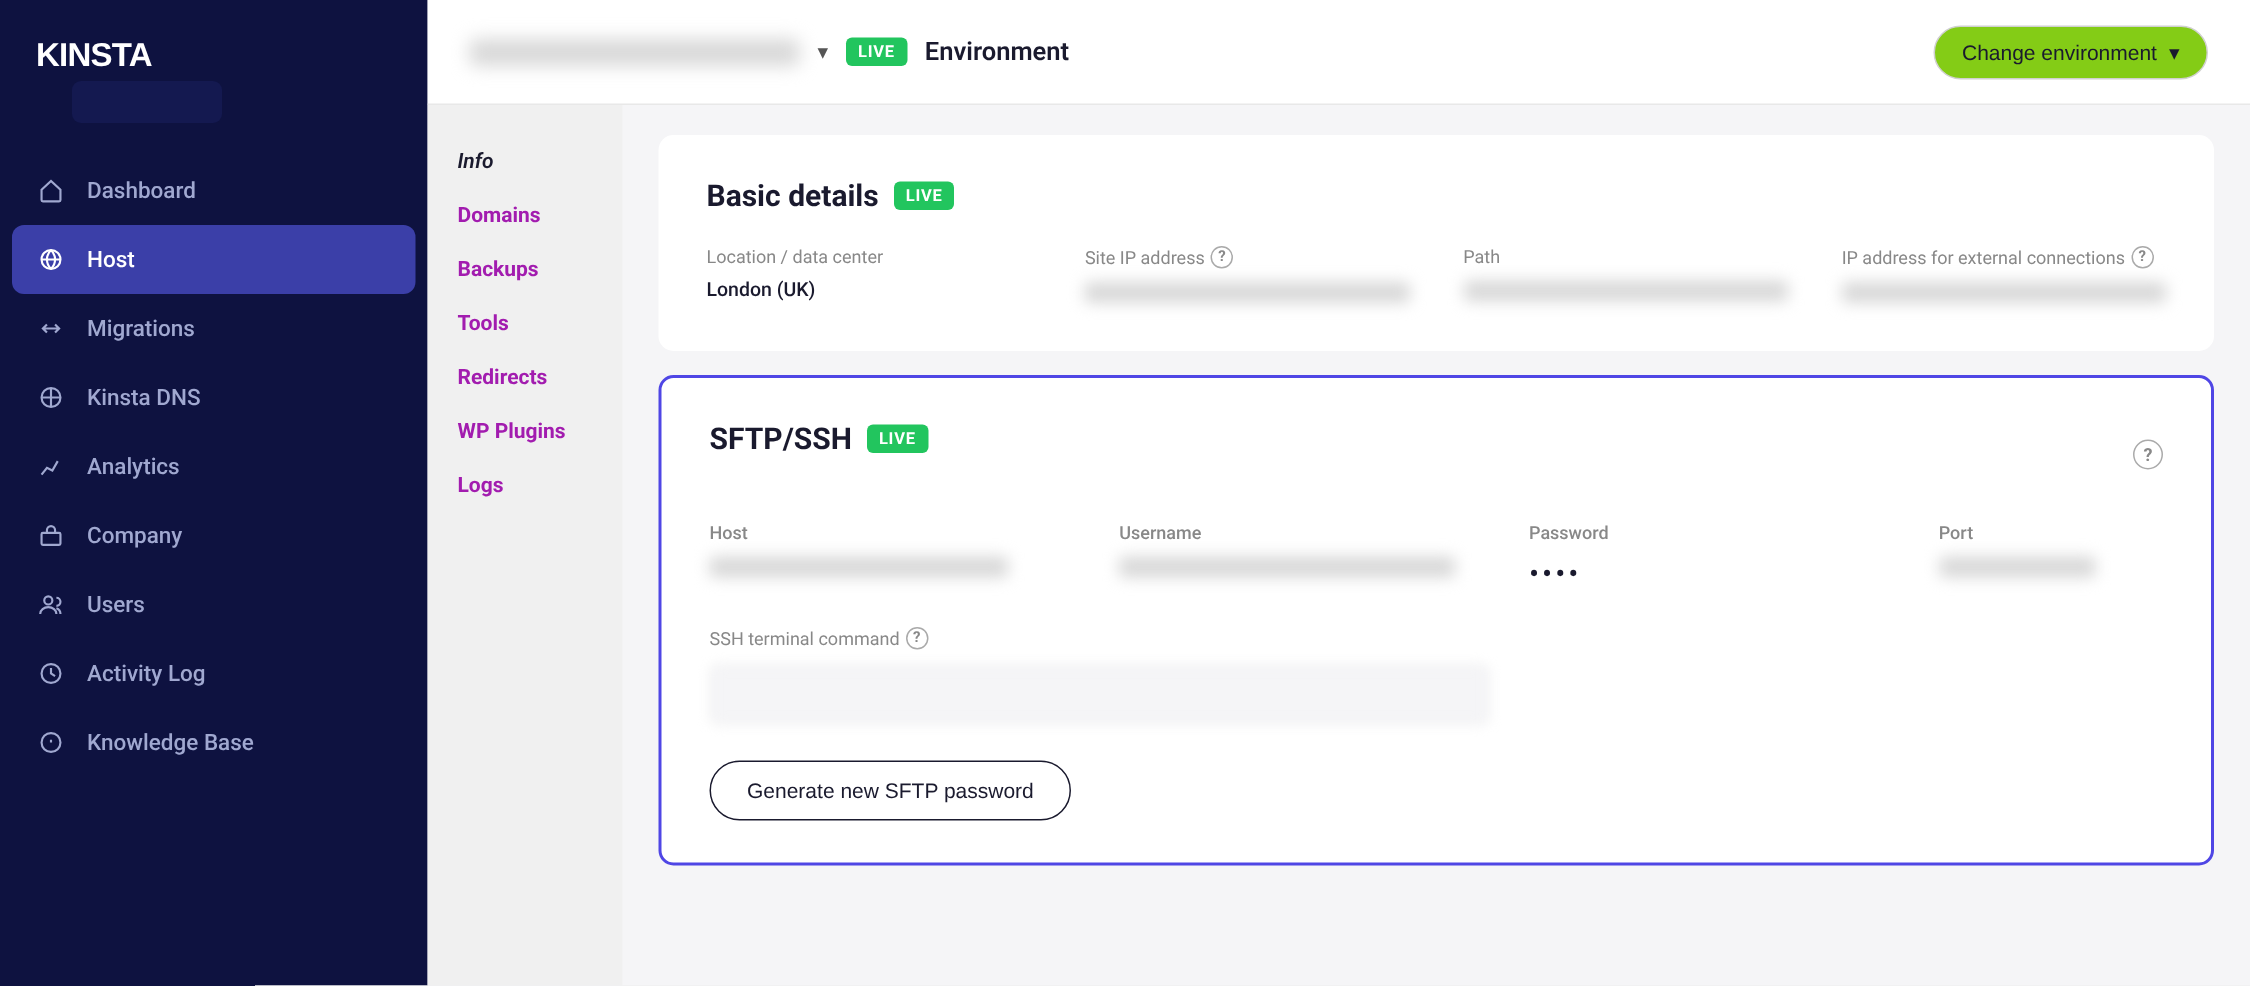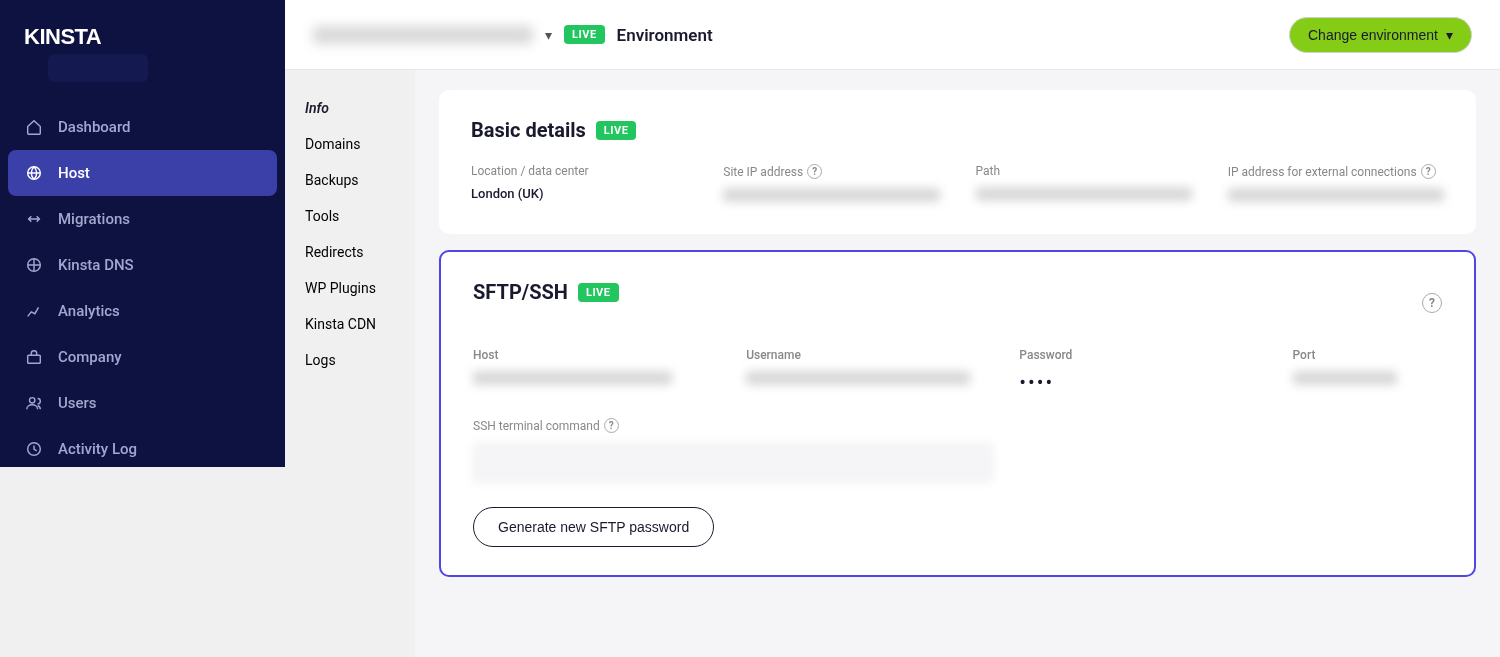--- a/index.html
+++ b/index.html
@@ -5,21 +5,21 @@
     * { box-sizing: border-box; margin: 0; padding: 0; }
     body { font-family: -apple-system, BlinkMacSystemFont, 'Segoe UI', Roboto, sans-serif; background: #f0f0f0; display: flex; height: 657px; overflow: hidden; }
 
     
     .sidebar {
       width: 285px;
       min-width: 285px;
       background: #0e1240;
       display: flex;
       flex-direction: column;
-      height: 467px;
+      height: 657px;
       overflow: hidden;
     }
     .sidebar-logo {
       padding: 22px 24px 14px;
     }
     .kinsta-logo {
       color: #fff;
       font-size: 22px;
       font-weight: 800;
       letter-spacing: -0.5px;
@@ -140,23 +140,23 @@
       width: 130px;
       min-width: 130px;
       background: #f0f0f0;
       padding: 20px 0;
       display: flex;
       flex-direction: column;
     }
     .sub-nav-item {
       padding: 10px 20px;
       font-size: 14px;
-      color: #000000;
+      color: #a21caf;
       cursor: pointer;
-      font-weight: 400;
+      font-weight: 700;
     }
     .sub-nav-item.active { color: #1a1a2e; font-weight: 600; font-style: italic; }
 
     
     .page-content {
       flex: 1;
       background: #f5f5f7;
       overflow-y: auto;
       padding: 20px 24px;
     }
@@ -412,21 +412,20 @@
 
   <div class="content-area">
 
     <div class="sub-nav">
       <div class="sub-nav-item active">Info</div>
       <div class="sub-nav-item">Domains</div>
       <div class="sub-nav-item">Backups</div>
       <div class="sub-nav-item">Tools</div>
       <div class="sub-nav-item">Redirects</div>
       <div class="sub-nav-item">WP Plugins</div>
-      <div class="sub-nav-item">Kinsta CDN</div>
       <div class="sub-nav-item">Logs</div>
     </div>
 
     <div class="page-content">
 
       <div class="card">
         <div class="card-title">
           <span>Basic details</span>
           <span class="live-badge">LIVE</span>
         </div>

